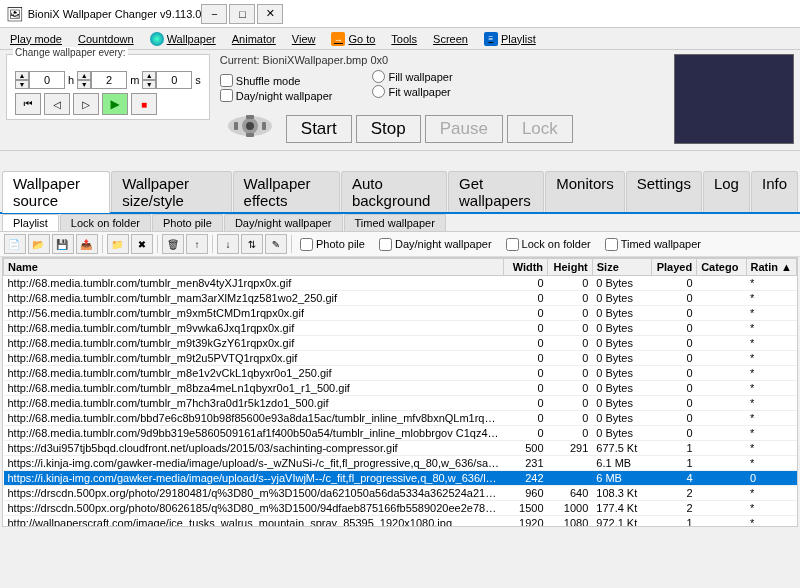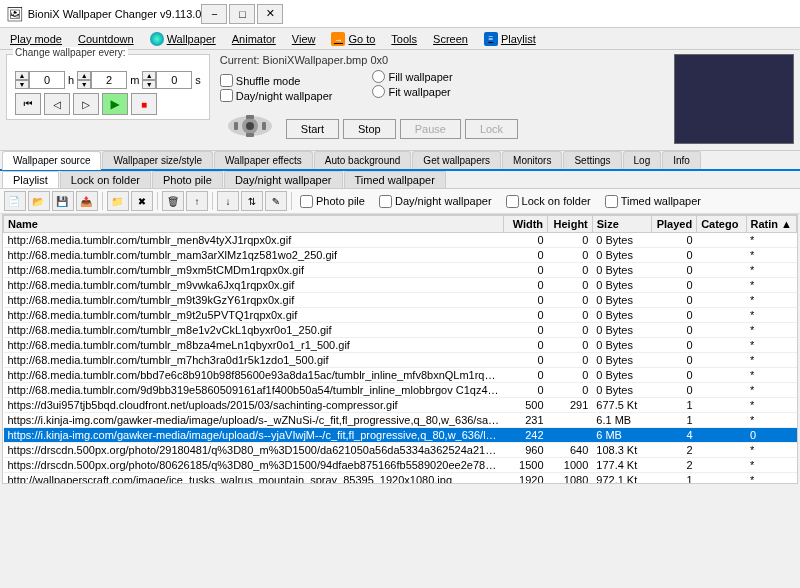--- a/index.html
+++ b/index.html
@@ -171,21 +171,21 @@
       display: flex;
       gap: 4px;
       align-items: center;
       margin-top: 6px;
     }
     .action-btn {
       padding: 3px 14px;
       border: 1px solid #999;
       background: #f0f0f0;
       cursor: pointer;
-      font-size: 11px;
+      font-size: 17px;
     }
     .action-btn.disabled { color: #aaa; cursor: default; }
 
     .preview-box {
       width: 120px;
       height: 90px;
       background: #2a2a4a;
       border: 1px solid #666;
       flex-shrink: 0;
     }
@@ -198,22 +198,23 @@
       padding: 0 2px;
       gap: 1px;
       flex-shrink: 0;
     }
     .tab {
       padding: 3px 10px;
       border: 1px solid #ccc;
       border-bottom: none;
       background: #e0e0e0;
       cursor: pointer;
-      font-size: 10px;
+      font-size: 15px;
       border-radius: 3px 3px 0 0;
+      margin-top: 20px;
     }
     .tab.active {
       background: white;
       border-bottom: 1px solid white;
       margin-bottom: -1px;
       z-index: 1;
     }
 
     
     .tabs-row2 {
@@ -527,21 +528,21 @@
         <tr>
           <td style="max-width: 500px; overflow: hidden; text-overflow: ellipsis;">http://68.media.tumblr.com/tumblr_mam3arXlMz1qz581wo2_250.gif</td>
           <td style="text-align: right;">0</td>
           <td style="text-align: right;">0</td>
           <td>0 Bytes</td>
           <td style="text-align: right;">0</td>
           <td></td>
           <td>*</td>
         </tr>
         <tr>
-          <td style="max-width: 500px; overflow: hidden; text-overflow: ellipsis;">http://68.media.tumblr.com/tumblr_m9xm5tCMDm1rqpx0x.gif</td>
+          <td style="max-width: 500px; overflow: hidden; text-overflow: ellipsis;">http://56.media.tumblr.com/tumblr_m9xm5tCMDm1rqpx0x.gif</td>
           <td style="text-align: right;">0</td>
           <td style="text-align: right;">0</td>
           <td>0 Bytes</td>
           <td style="text-align: right;">0</td>
           <td></td>
           <td>*</td>
         </tr>
         <tr>
           <td style="max-width: 500px; overflow: hidden; text-overflow: ellipsis;">http://68.media.tumblr.com/tumblr_m9vwka6Jxq1rqpx0x.gif</td>
           <td style="text-align: right;">0</td>

